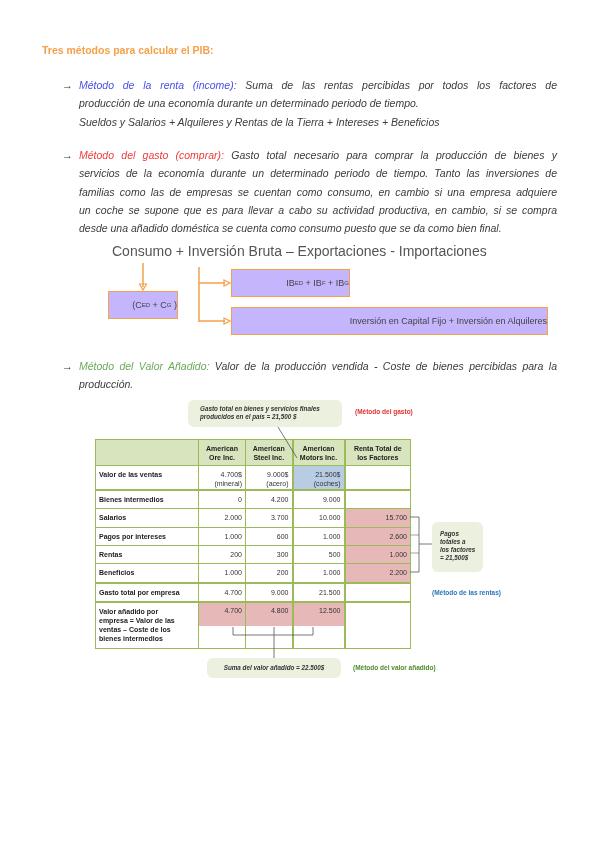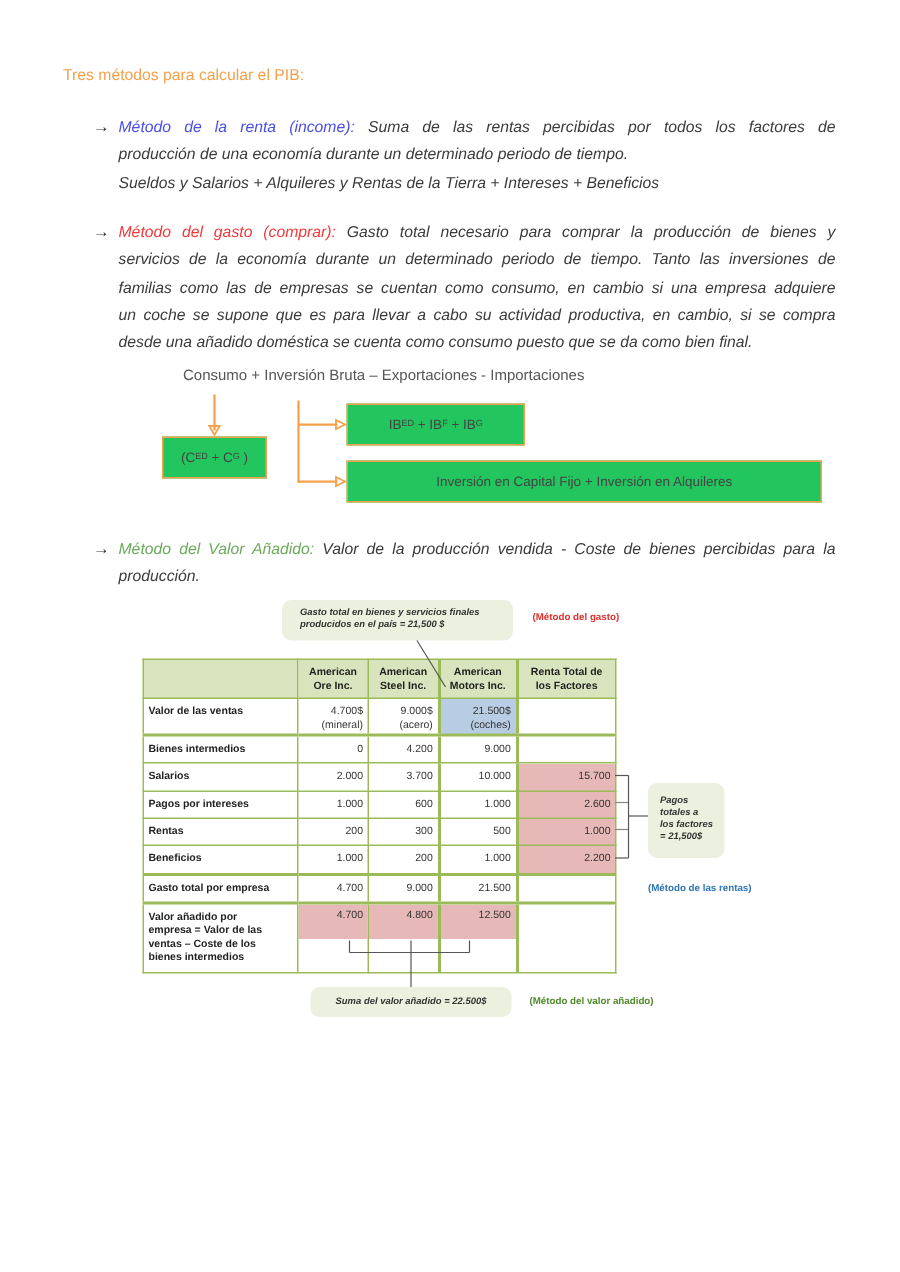--- a/index.html
+++ b/index.html
@@ -1,29 +1,29 @@
 <!DOCTYPE html>
 <html><head>
 <meta charset="utf-8">
 <style>
   html, body { margin:0; padding:0; }
   body { width:600px; height:848px; position:relative; background:#ffffff; overflow:hidden;
          font-family:"Liberation Sans", sans-serif; color:#3b3b3b; }
   .abs { position:absolute; }
-  .title { left:42px; top:42px; font-size:10.5px; font-weight:normal; color:#f5a04b; line-height:16px; white-space:nowrap;text-align:right; }
+  .title { left:42px; top:42px; font-size:10.5px; font-weight:bold; color:#f5a04b; line-height:16px; white-space:nowrap;text-align:right; }
   .arrow { left:62px; font-size:11px; font-weight:bold; color:#333; line-height:18px; }
   .line { left:79px; width:478px; font-size:10.5px; line-height:18px; height:18px; white-space:nowrap; color:#3b3b3b;font-style:italic; }
   .just { text-align:justify; text-align-last:justify; }
   .lbl-blue { color:#4a4ee6; }
   .lbl-red { color:#f03a3a; }
   .lbl-green { color:#6aaa5a; }
 
-  .formula { left:122px; top:244px; font-size:10px; color:#555; white-space:nowrap; line-height:14px; }
-  .obox { border:1.5px solid #f5a04b; box-sizing:border-box; display:flex; align-items:center; justify-content:center;
-          font-size:9px; color:#444; white-space:nowrap; background:#22c55e; }
+  .formula { left:112px; top:244px; font-size:14px; color:#555; white-space:nowrap; line-height:14px; }
+  .obox { border:1.5px solid #f5a04b; box-sizing:border-box; display:flex; align-items:center; justify-content:flex-end;
+          font-size:9px; color:#444; white-space:nowrap; background:#c4b5fd; }
   .obox sub { font-size:6px; vertical-align:-2px; }
 
   
   .tbl { left:95px; top:439px; border-collapse:collapse; table-layout:fixed; width:315px; }
   .tbl td { border:1px solid #9bbb59; padding:0 3px; font-size:7px; color:#333; box-sizing:border-box; overflow:hidden; }
   .tbl tr.hdr td { background:#d7e4bd; font-weight:bold; text-align:center; white-space:pre-line; line-height:9px; color:#222; }
   .tbl td.rl { font-weight:bold; color:#222; text-align:left; vertical-align:top; padding-top:4px; white-space:pre-line; line-height:9px; font-size:7px; }
   .tbl td.num { text-align:right; vertical-align:top; padding-top:4px; white-space:pre-line; line-height:9px; }
   .tbl td.pink { background:#e6b8b7; }
   .tbl td.blue { background:#b8cce4; }

